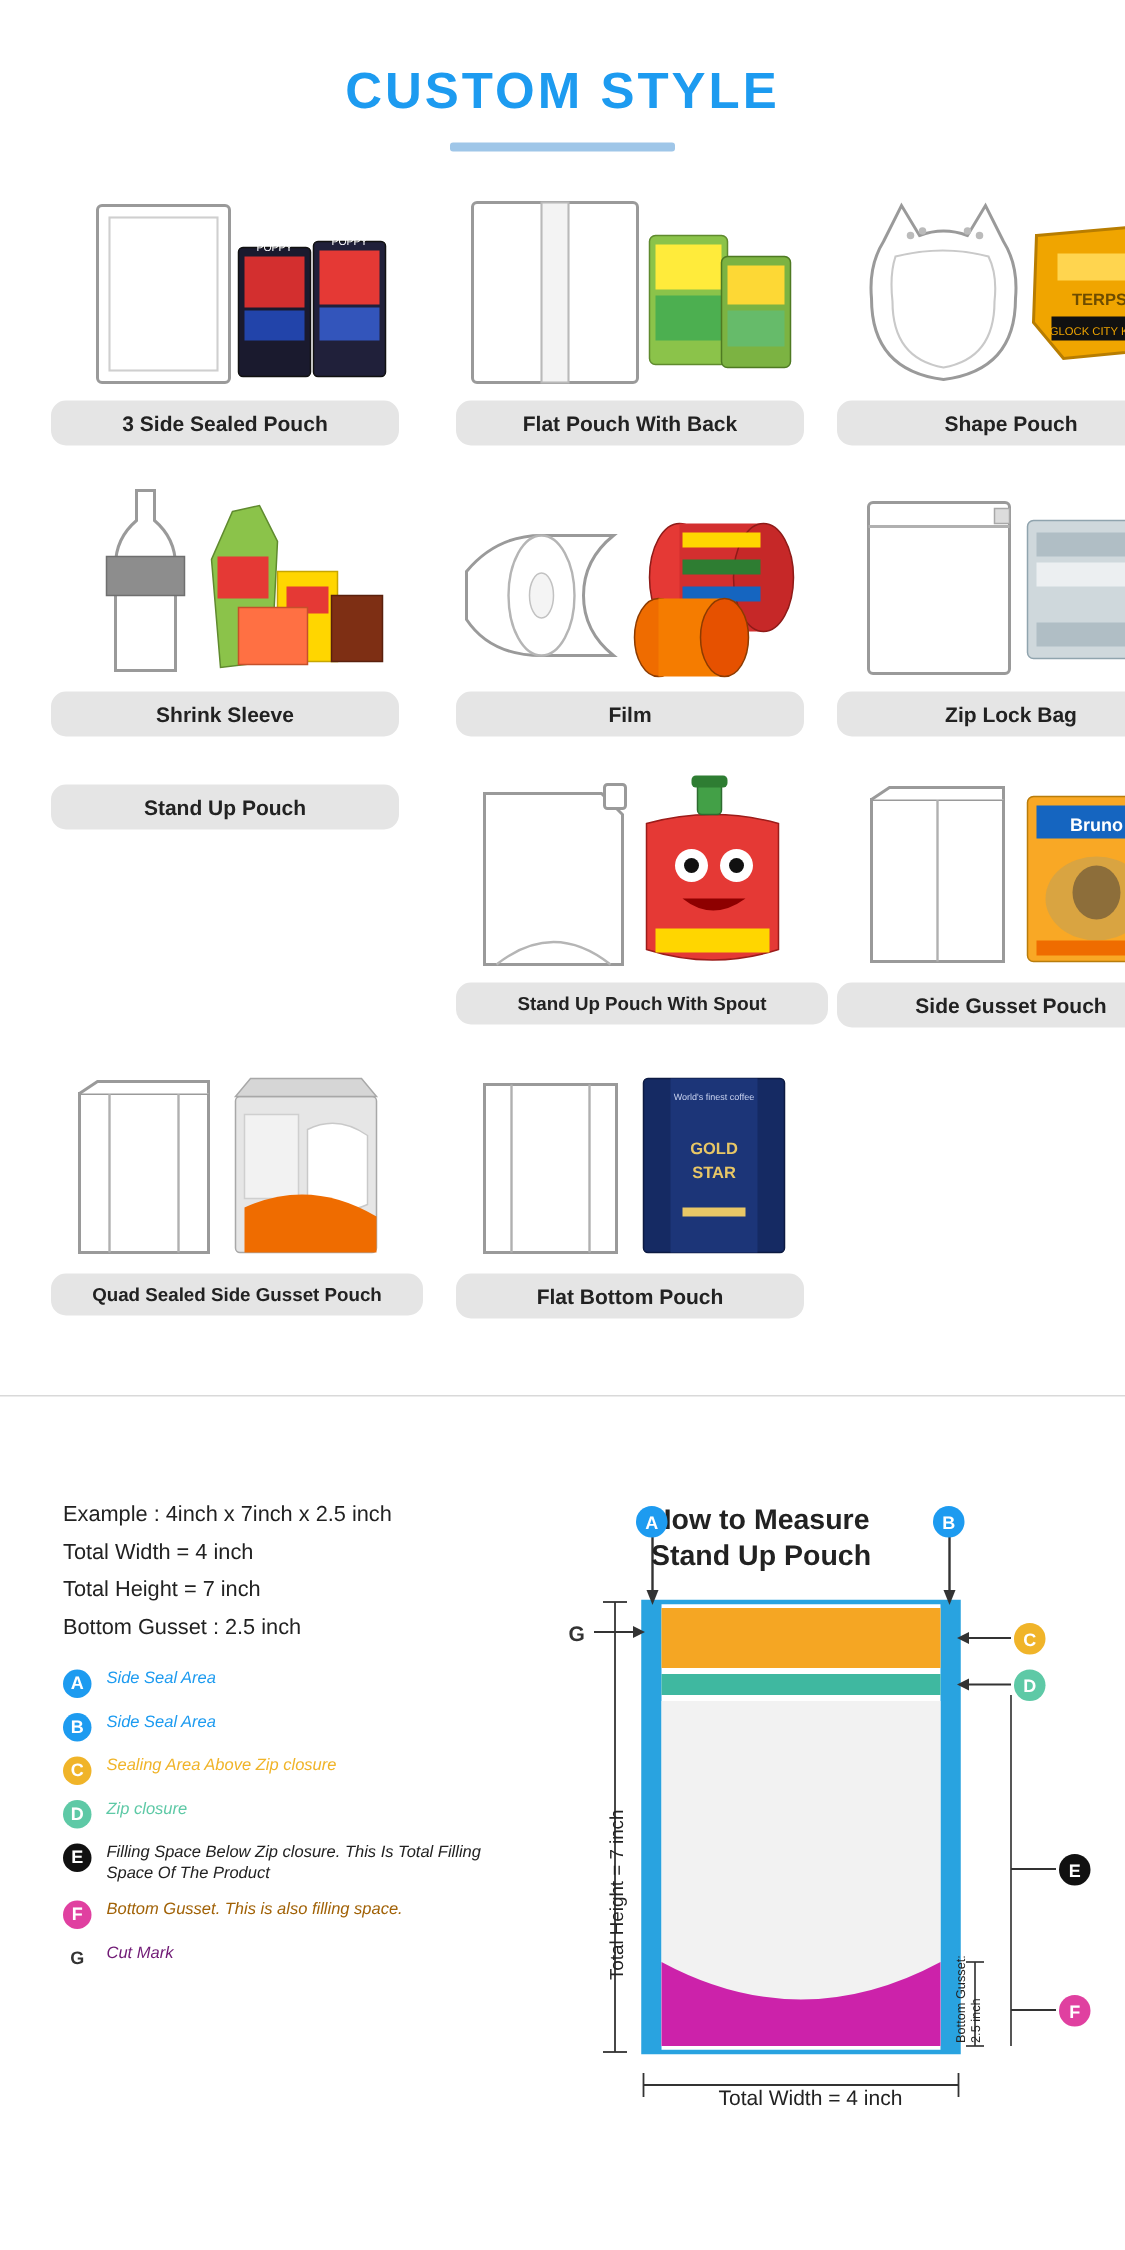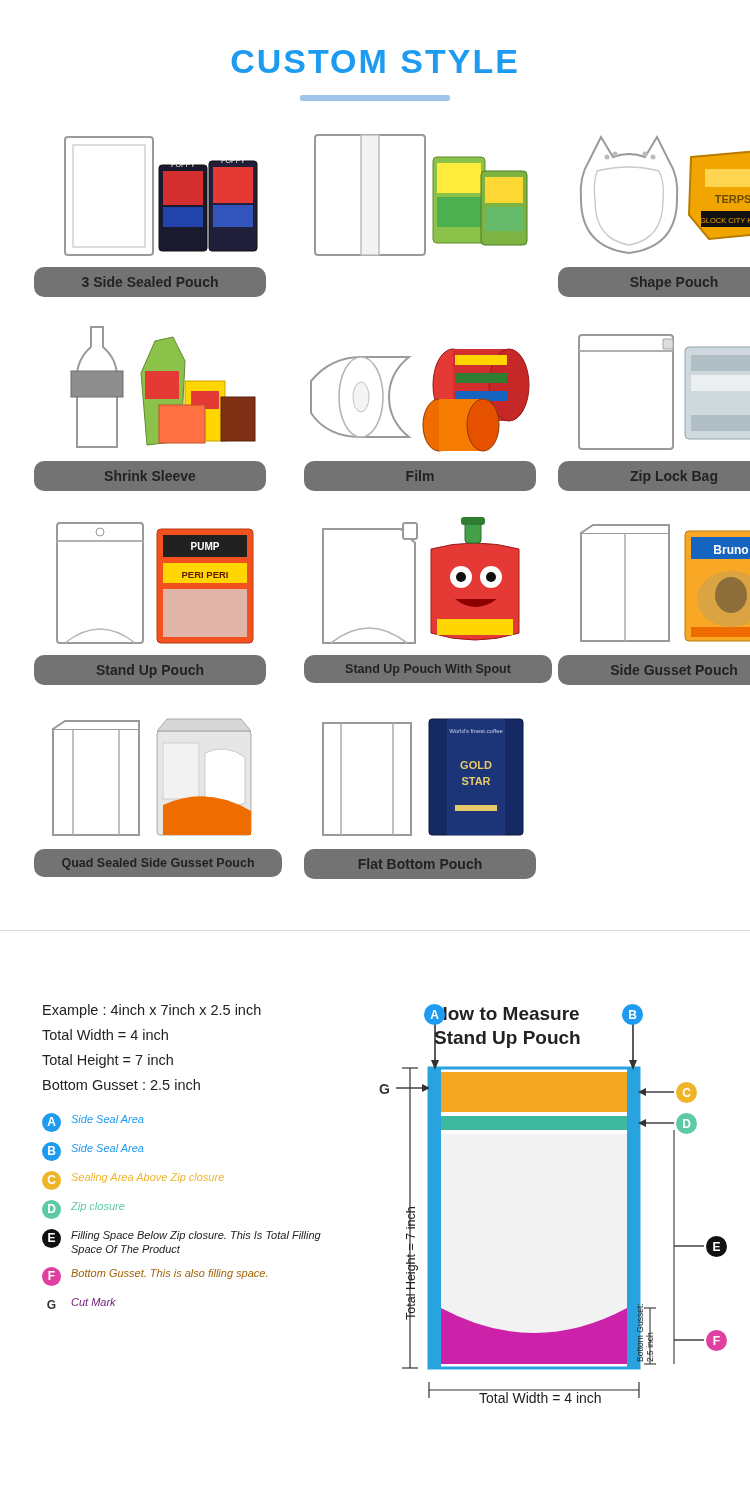--- a/index.html
+++ b/index.html
@@ -38,21 +38,21 @@
   }
   .cell{position:relative;display:flex;flex-direction:column;align-items:center;}
   .art{
     height:132px;width:100%;
     display:flex;align-items:flex-end;justify-content:center;
     position:relative;
   }
   .cap{
     margin-top:8px;
     width:200px;
-    background:#737373;
+    background:#e5e5e5;
     border-radius:10px;
     text-align:center;
     font-size:14px;
     font-weight:bold;
     color:#222;
     padding:7px 16px;
     line-height:1.15;
   }
   .cap.small{font-size:12.5px;width:216px;margin-left:16px;}
 
@@ -138,20 +138,21 @@
           <g>
             <rect x="128" y="30" width="52" height="86" rx="4" fill="#8bc34a" stroke="#5f8a2e"></rect>
             <rect x="132" y="36" width="44" height="30" fill="#ffeb3b"></rect>
             <rect x="132" y="70" width="44" height="30" fill="#4caf50"></rect>
             <rect x="176" y="44" width="46" height="74" rx="4" fill="#7cb342" stroke="#4e7a22"></rect>
             <rect x="180" y="50" width="38" height="26" fill="#fdd835"></rect>
             <rect x="180" y="80" width="38" height="24" fill="#66bb6a"></rect>
           </g>
         </svg>
       </div>
+      <div class="cap">Flat Pouch With Back</div>
     </div>
 
     <div class="cell">
       <div class="art">
         <svg width="230" height="132" viewBox="0 0 230 132">
           <path d="M30 34 L42 10 L54 30 Q70 24 86 30 L98 10 L110 34 Q120 50 118 72 Q118 120 70 126 Q22 120 22 72 Q20 50 30 34 Z" class="outline"></path>
           <path d="M38 44 Q34 56 36 74 Q36 112 70 118 Q104 112 104 74 Q106 56 100 44 Q70 36 38 44 Z" fill="#fff" stroke="#c9c9c9" stroke-width="1.4"></path>
           <circle cx="48" cy="30" r="2.5" fill="#bbb"></circle>
             <circle cx="56" cy="27" r="2.5" fill="#bbb"></circle>
           <circle cx="86" cy="27" r="2.5" fill="#bbb"></circle>
@@ -220,36 +221,20 @@
             <rect x="132" y="54" width="80" height="16" fill="#eceff1"></rect>
             <rect x="132" y="74" width="80" height="16" fill="#cfd8dc"></rect>
             <rect x="132" y="94" width="80" height="16" fill="#b0bec5"></rect>
           </g>
         </svg>
       </div>
       <div class="cap">Zip Lock Bag</div>
     </div>
 
     <div class="cell">
-      <div class="art">
-        <svg width="230" height="132" viewBox="0 0 230 132">
-          <rect x="22" y="8" width="86" height="120" rx="3" class="outline"></rect>
-          <line x1="22" y1="26" x2="108" y2="26" stroke="#b0b0b0" stroke-width="2"></line>
-          <circle cx="65" cy="17" r="4" fill="#fff" stroke="#9a9a9a"></circle>
-          <path d="M30 128 Q65 100 100 128" fill="none" stroke="#b5b5b5" stroke-width="1.6"></path>
-          <g>
-            <rect x="122" y="14" width="96" height="114" rx="4" fill="#f4511e" stroke="#b23c16"></rect>
-            <rect x="128" y="20" width="84" height="22" fill="#212121"></rect>
-            <text x="170" y="35" font-size="10" font-weight="bold" fill="#fff" text-anchor="middle" font-family="Liberation Sans">PUMP</text>
-            <rect x="128" y="48" width="84" height="20" fill="#ffd600"></rect>
-            <text x="170" y="63" font-size="9.5" font-weight="bold" fill="#5d1b00" text-anchor="middle" font-family="Liberation Sans">PERI PERI</text>
-            <rect x="128" y="74" width="84" height="48" fill="#e0b4a6"></rect>
-          </g>
-        </svg>
-      </div>
       <div class="cap">Stand Up Pouch</div>
     </div>
 
     <div class="cell">
       <div class="art">
         <svg width="230" height="132" viewBox="0 0 230 132">
           <path d="M18 14 L96 14 L110 28 L110 128 L18 128 Z" class="outline"></path>
           <rect x="98" y="8" width="14" height="16" rx="2" fill="#fff" stroke="#9a9a9a" stroke-width="2"></rect>
           <path d="M26 128 Q64 98 102 128" fill="none" stroke="#b5b5b5" stroke-width="1.6"></path>
           <g>

